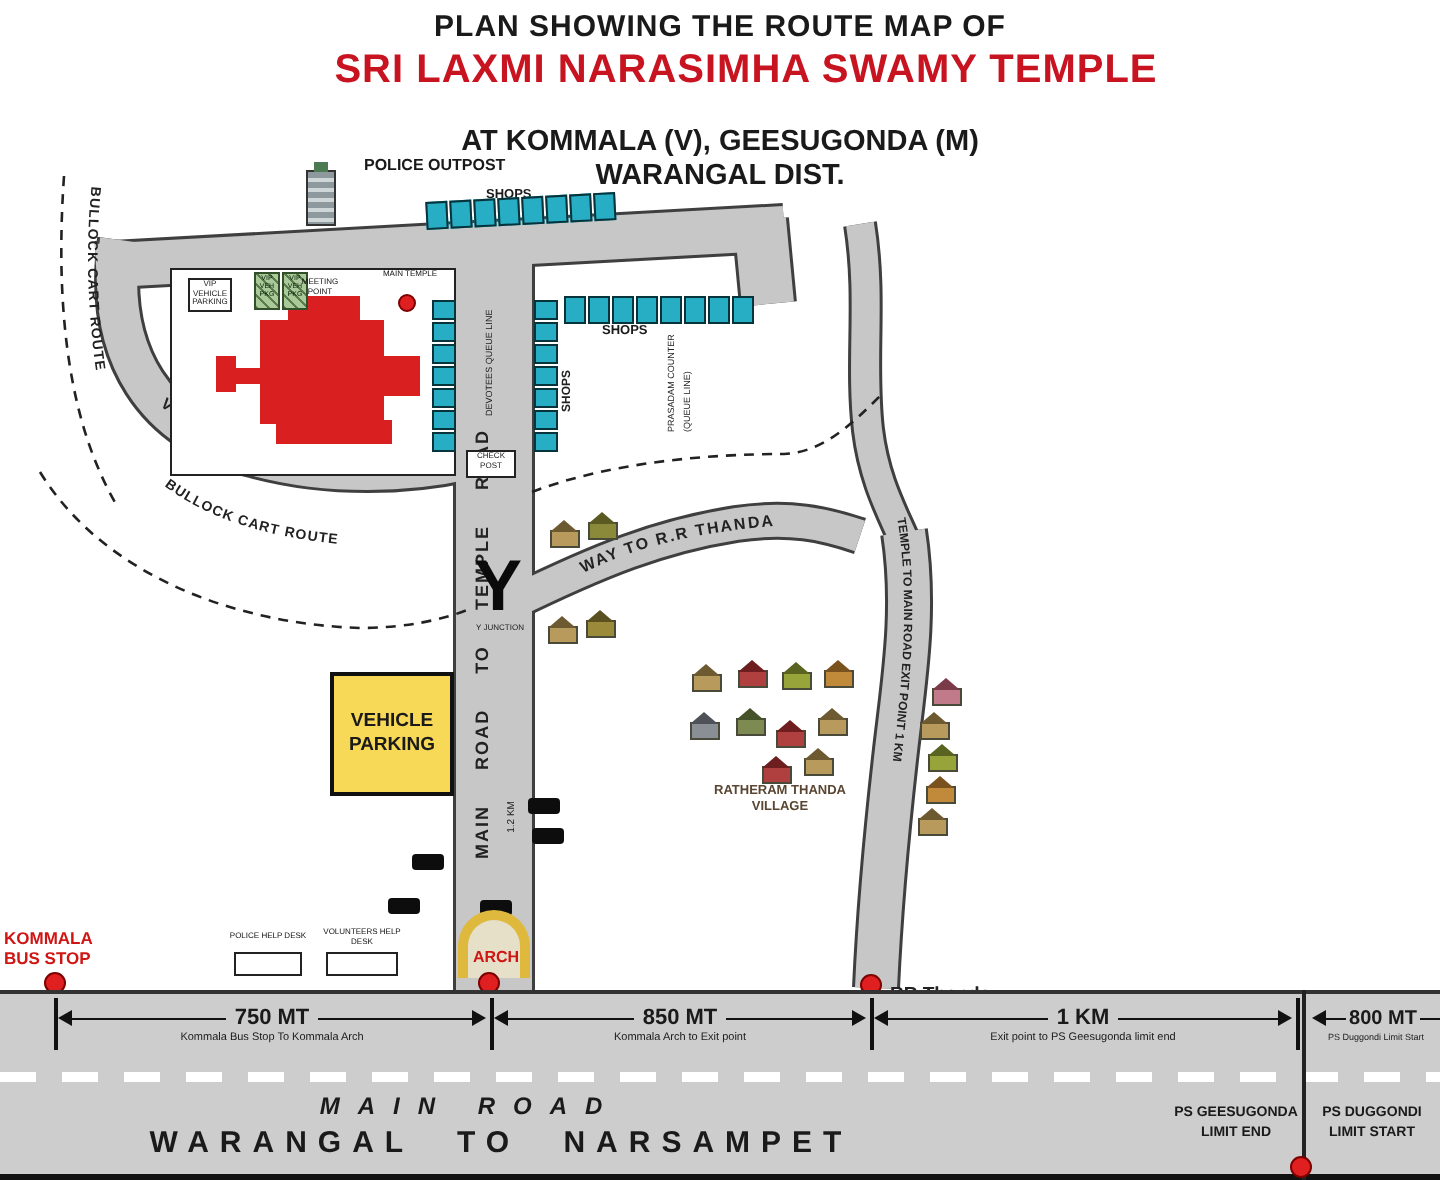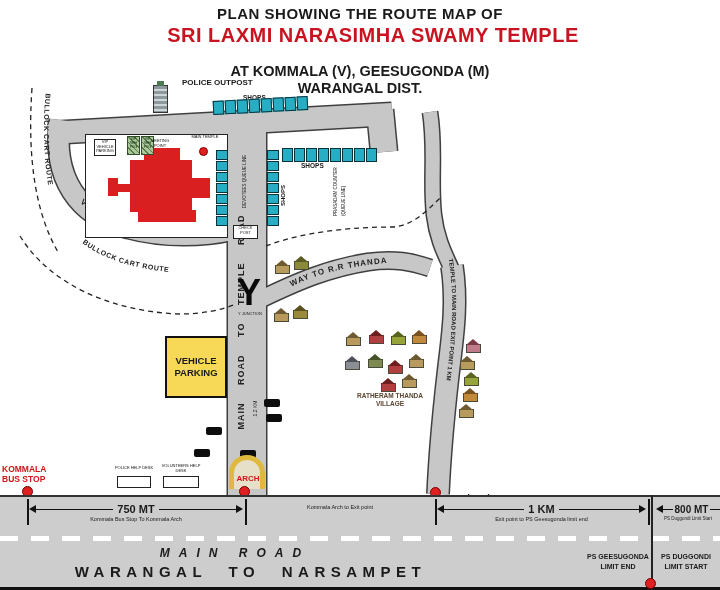--- a/index.html
+++ b/index.html
@@ -306,20 +306,27 @@
     <div class="arrow">
       <span class="ah-l"></span>
         <span class="line"></span>
       <span class="dist">750 MT</span>
       <span class="line"></span>
         <span class="ah-r"></span>
     </div>
     <div class="sub">Kommala Bus Stop To Kommala Arch</div>
   </div>
   <div class="seg" style="left:247px;width:186px;">
+    <div class="arrow">
+      <span class="ah-l"></span>
+        <span class="line"></span>
+      <span class="dist">850 MT</span>
+      <span class="line"></span>
+        <span class="ah-r"></span>
+    </div>
     <div class="sub">Kommala Arch to Exit point</div>
   </div>
   <div class="seg" style="left:437px;width:209px;">
     <div class="arrow">
       <span class="ah-l"></span>
         <span class="line"></span>
       <span class="dist">1 KM</span>
       <span class="line"></span>
         <span class="ah-r"></span>
     </div>

